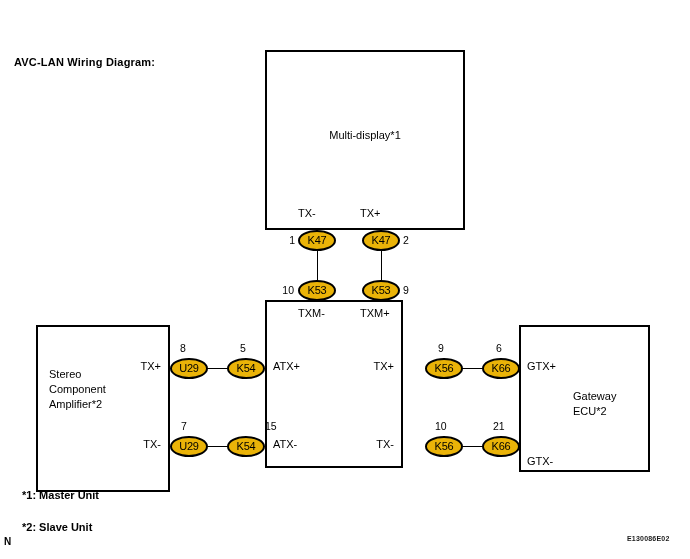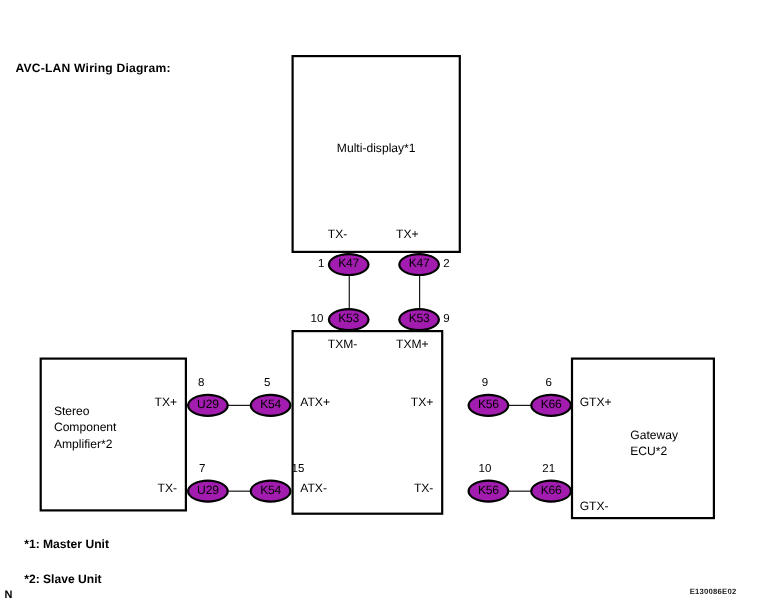--- a/index.html
+++ b/index.html
@@ -65,21 +65,21 @@
   .pinnum.r {
     text-align: right;
   }
   
   .conn {
     position: absolute;
     width: 38px;
     height: 21px;
     border: 2px solid #000000;
     border-radius: 50%;
-    background: #a21caf;
+    background: #eab308;
     box-sizing: border-box;
     font-size: 11px;
     font-weight: normal;
     line-height: 17px;
     text-align: center;
     letter-spacing: -0.2px;
     z-index: 5;
   }
   
   .wire-h {
@@ -115,21 +115,21 @@
     color: #1a1a1a;
   }
 </style>
 </head>
 <body>
 
 <div id="page">
 
   <div class="title">AVC-LAN Wiring Diagram:</div>
 
-  <div class="box" style="left:265px; top:50px; width:154px; height:180px;">
+  <div class="box" style="left:265px; top:50px; width:200px; height:180px;">
     <div class="box-label center" style="top:76px;">Multi-display*1</div>
     <div class="pinname" style="left:31px; top:155px;">TX-</div>
     <div class="pinname" style="left:93px; top:155px;">TX+</div>
   </div>
 
   <div class="wire-v" style="left:317px; top:248px; height:44px;"></div>
   <div class="conn" style="left:298px; top:230px;">K47</div>
   <div class="pinnum r" style="left:271px; top:234px; width:24px;">1</div>
   <div class="conn" style="left:298px; top:280px;">K53</div>
   <div class="pinnum r" style="left:268px; top:284px; width:26px;">10</div>
@@ -142,21 +142,21 @@
 
   <div class="box" style="left:265px; top:300px; width:138px; height:168px;">
     <div class="pinname" style="left:31px; top:5px;">TXM-</div>
     <div class="pinname" style="left:93px; top:5px;">TXM+</div>
     <div class="pinname" style="left:6px; top:58px;">ATX+</div>
     <div class="pinname" style="left:6px; top:136px;">ATX-</div>
     <div class="pinname r" style="right:7px; top:58px;">TX+</div>
     <div class="pinname r" style="right:7px; top:136px;">TX-</div>
   </div>
 
-  <div class="box" style="left:36px; top:325px; width:134px; height:140px;">
+  <div class="box" style="left:36px; top:325px; width:134px; height:167px;">
     <div class="box-label" style="left:11px; top:40px;">Stereo
 Component
 Amplifier*2</div>
     <div class="pinname r" style="right:7px; top:33px;">TX+</div>
     <div class="pinname r" style="right:7px; top:111px;">TX-</div>
   </div>
 
   <div class="box" style="left:519px; top:325px; width:131px; height:147px;">
     <div class="box-label" style="left:52px; top:62px;">Gateway ECU*2</div>
     <div class="pinname" style="left:6px; top:33px;">GTX+</div>

